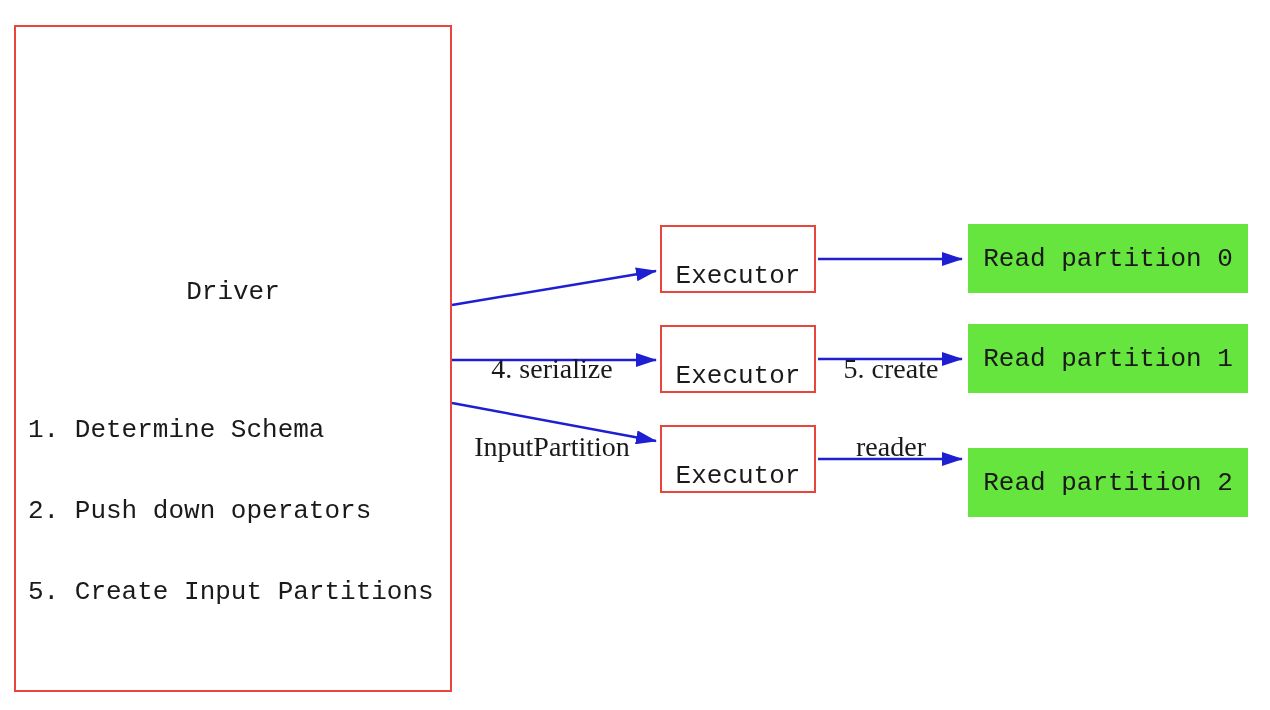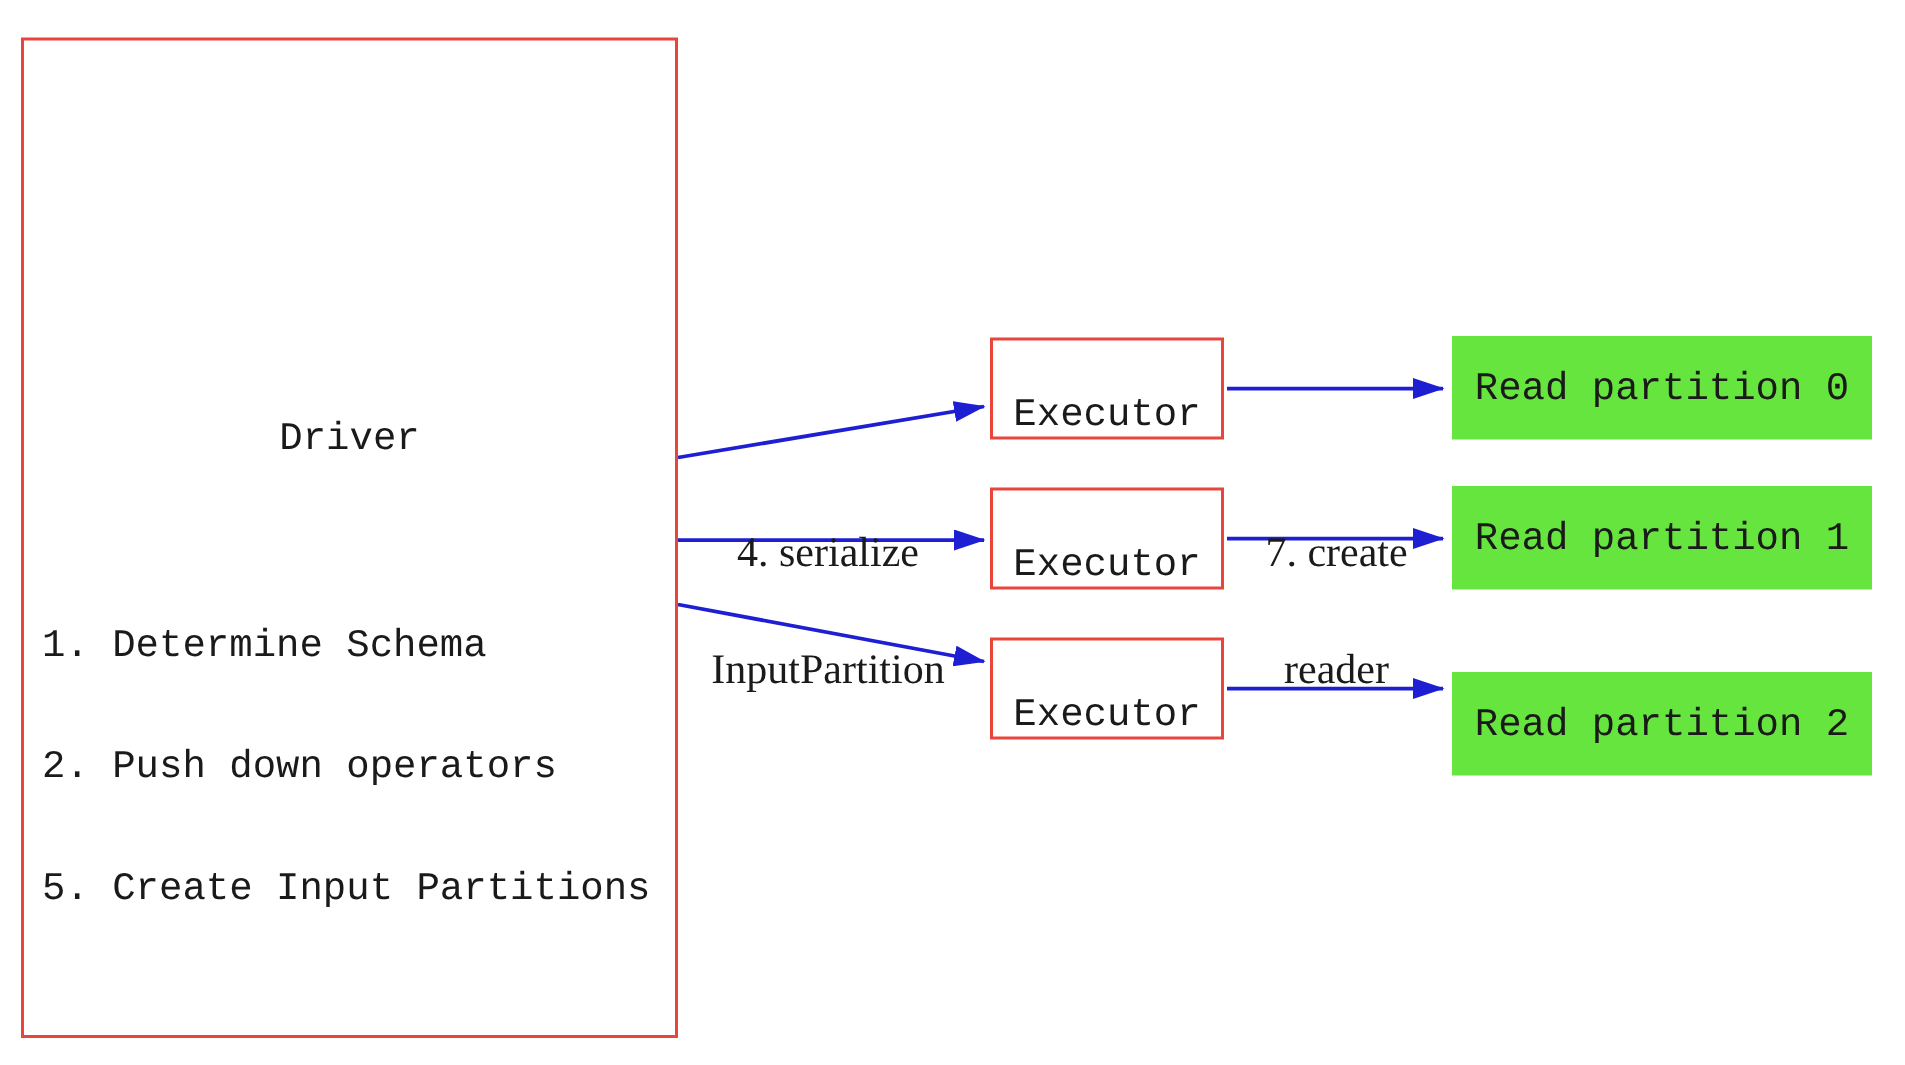--- a/index.html
+++ b/index.html
@@ -142,17 +142,17 @@
   </div>
   <div class="partition-box partition-3">
     <span>Read partition 2</span>
   </div>
 
   <div class="edge-label label-serialize">
     <div>4. serialize</div>
     <div>InputPartition</div>
   </div>
   <div class="edge-label label-create-reader">
-    <div>7. create</div>
+    <div>5. create</div>
     <div>reader</div>
   </div>
 
 </div>
 
 </body></html>

